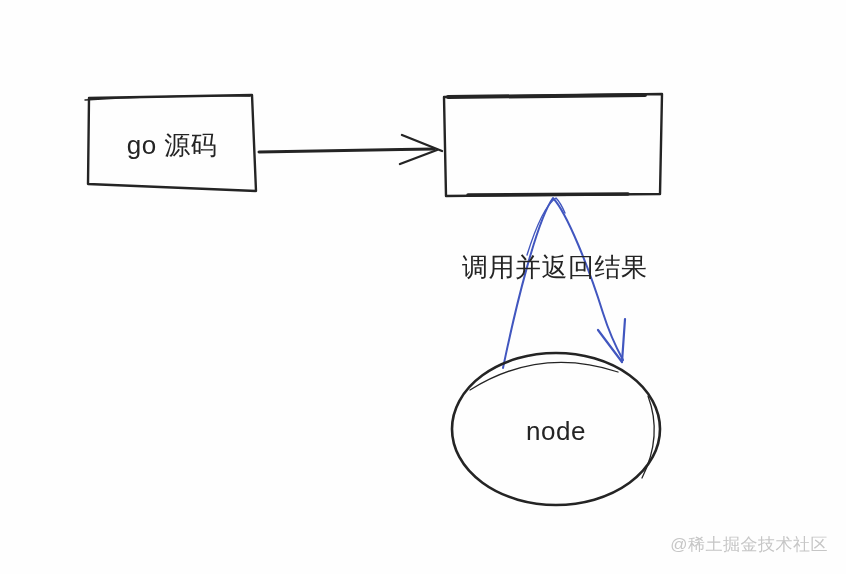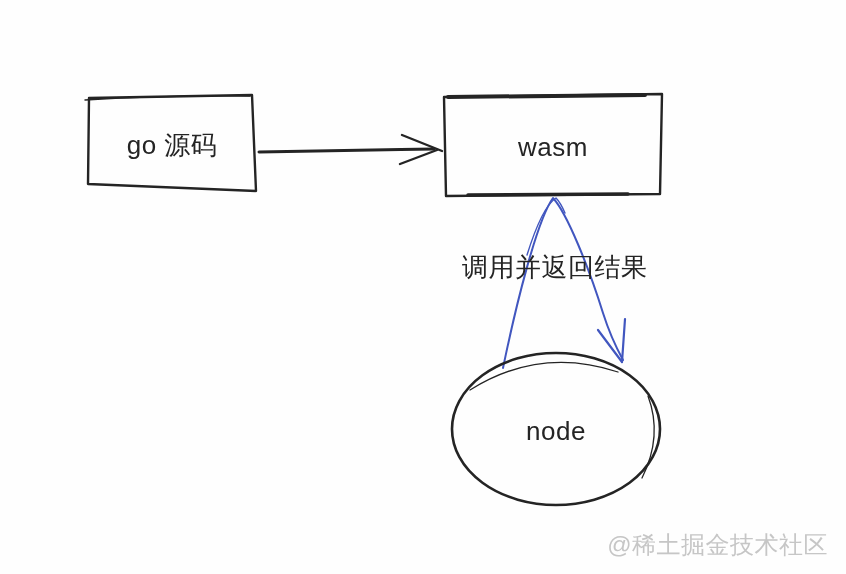--- a/index.html
+++ b/index.html
@@ -42,21 +42,21 @@
   }
   .node-label-go    { left: 88px;  top: 130px; width: 168px; }
   .node-label-wasm  { left: 444px; top: 132px; width: 218px; }
   .edge-label-compile { left: 297px; top: 104px; width: 110px; }
   .edge-label-call  { left: 462px; top: 252px; }
   .node-label-node  { left: 506px; top: 416px; width: 100px; }
   .watermark {
     position: absolute;
     right: 18px;
     top: 533px;
-    font-size: 24px;
+    font-size: 17px;
     line-height: 24px;
     color: var(--watermark, #c6c6c6);
     letter-spacing: 0.5px;
   }
 </style>
 </head>
 <body>
 
 <div class="canvas">
 
@@ -79,21 +79,20 @@
     <path class="blue-stroke" stroke-width="2.2" d="M 625 319 L 622 362"></path>
 
     <ellipse class="ink-stroke" stroke-width="2.6" cx="556" cy="429" rx="104" ry="76"></ellipse>
     <path class="ink-stroke" stroke-width="1.3" d="M 470 390 Q 540 346 618 372"></path>
     <path class="ink-stroke" stroke-width="1.3" d="M 648 396 Q 663 436 642 478"></path>
   </svg>
 
   <div class="label node-label-go">go 源码</div>
 
 
-  <div class="label node-label-wasm">wasm</div>
 
   <div class="label node-label-node">node</div>
 
   <div class="label edge-label-call">调用并返回结果</div>
 
   <div class="watermark">@稀土掘金技术社区</div>
 
 </div>
 
 </body></html>

